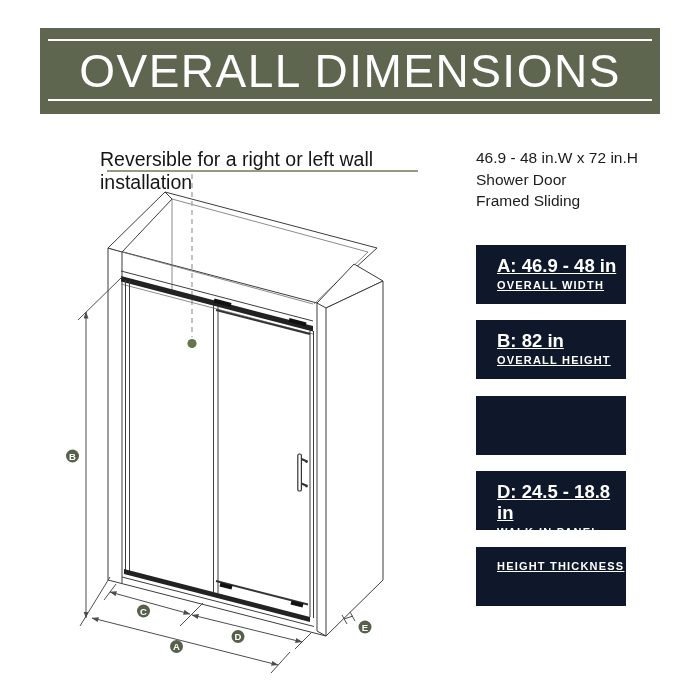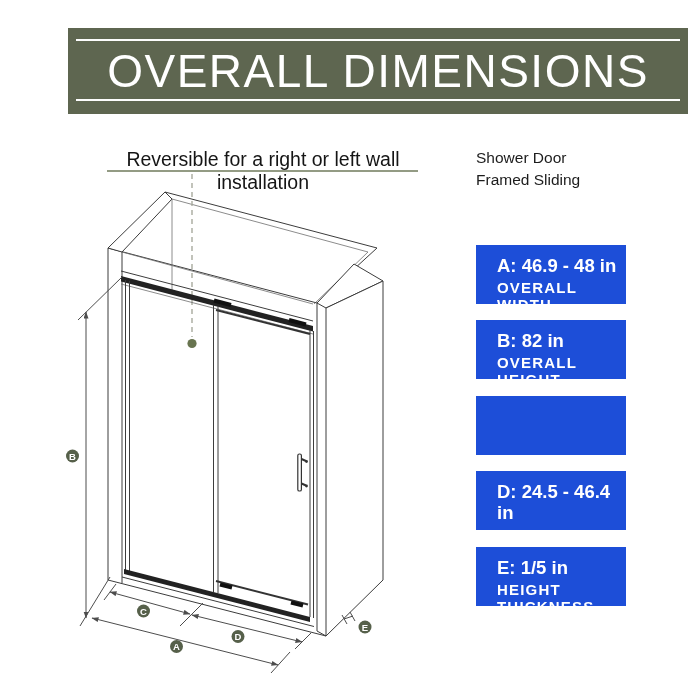--- a/index.html
+++ b/index.html
@@ -4,50 +4,51 @@
 <style>
   html,body{margin:0;padding:0;background:#ffffff;}
   body{
     width:700px;height:700px;position:relative;overflow:hidden;
     font-family:"Liberation Sans", sans-serif;
     -webkit-font-smoothing:antialiased;
   }
   
   .banner{
     position:absolute;left:40px;top:28px;width:620px;height:86px;
-    background:#5e6650;display:flex;align-items:center;justify-content:center;margin-left:28px;
+    background:#5e6650;display:flex;align-items:center;justify-content:center;
   }
   .banner .rule{position:absolute;left:8px;right:8px;height:2px;background:#fdfdfd;}
   .banner .rule.top{top:11px;}
   .banner .rule.bottom{bottom:13px;}
   .banner h1{
     margin:0;color:#ffffff;font-size:46px;font-weight:400;
     letter-spacing:1.5px;white-space:nowrap;
   }
   
   .note{
     position:absolute;left:100px;top:148px;width:326px;
-    text-align:center;font-size:19.5px;color:#151515;
+    font-size:19.5px;color:#151515;
   }
   .note-underline{
     position:absolute;left:107px;top:170px;width:311px;height:2px;background:#939b84;
   }
   
   .product{
     position:absolute;left:476px;top:147px;width:210px;
     font-size:15.5px;line-height:21.5px;color:#1c1c1c;
   }
   
   .badge{
     position:absolute;left:476px;width:150px;height:59px;
-    background:#1d4ed8;color:#ffffff;box-sizing:border-box;
+    background:#0f172a;color:#ffffff;box-sizing:border-box;
     padding:10px 0 0 21px;
+    text-decoration:underline;
   }
   .badge-value{font-size:18.5px;font-weight:700;line-height:21px;}
-  .badge-label{font-size:15px;font-weight:700;letter-spacing:1.2px;margin-top:3px;}
+  .badge-label{font-size:11px;font-weight:700;letter-spacing:1.2px;margin-top:3px;}
   
   svg.diagram{position:absolute;left:0;top:0;}
   .ln{stroke:#3c3c3c;stroke-width:1;fill:none;}
   .lnlight{stroke:#6e6e6e;stroke-width:0.8;fill:none;}
   .face{fill:#ffffff;stroke:#3c3c3c;stroke-width:1;}
   .dim{stroke:#4d4d4d;stroke-width:1;fill:none;}
   .mcircle{fill:#56604a;}
   .mletter{
     fill:#ffffff;font-family:"Liberation Sans", sans-serif;
     font-size:9.5px;font-weight:700;text-anchor:middle;
@@ -59,40 +60,40 @@
 <div class="banner">
   <div class="rule top"></div>
   <h1>OVERALL DIMENSIONS</h1>
   <div class="rule bottom"></div>
 </div>
 
 <div class="note">Reversible for a right or left wall installation</div>
 <div class="note-underline"></div>
 
 <div class="product">
+  <div>46.9 - 48 in.W x 72 in.H</div>
   <div>Shower Door</div>
   <div>Framed Sliding</div>
 </div>
 
 <div class="badge" style="top:245px">
   <div class="badge-value">A: 46.9 - 48 in</div>
   <div class="badge-label">OVERALL WIDTH</div>
 </div>
 <div class="badge" style="top:320px">
   <div class="badge-value">B: 82 in</div>
   <div class="badge-label">OVERALL HEIGHT</div>
 </div>
 <div class="badge" style="top:396px">
 </div>
 <div class="badge" style="top:471px">
-  <div class="badge-value">D: 24.5 - 46.4 in</div>
+  <div class="badge-value">D: 24.5 - 18.8 in</div>
   <div class="badge-label">WALK-IN PANEL</div>
 </div>
 <div class="badge" style="top:547px">
-  <div class="badge-value">E: 1/5 in</div>
   <div class="badge-label">HEIGHT THICKNESS</div>
 </div>
 
 <svg class="diagram" width="700" height="700" viewBox="0 0 700 700">
   <defs>
     <marker id="ah" markerWidth="9" markerHeight="7" refX="6.5" refY="2.5" orient="auto-start-reverse" markerUnits="userSpaceOnUse">
       <path d="M0,0 L7,2.5 L0,5 Z" fill="#4d4d4d"></path>
     </marker>
   </defs>
 

